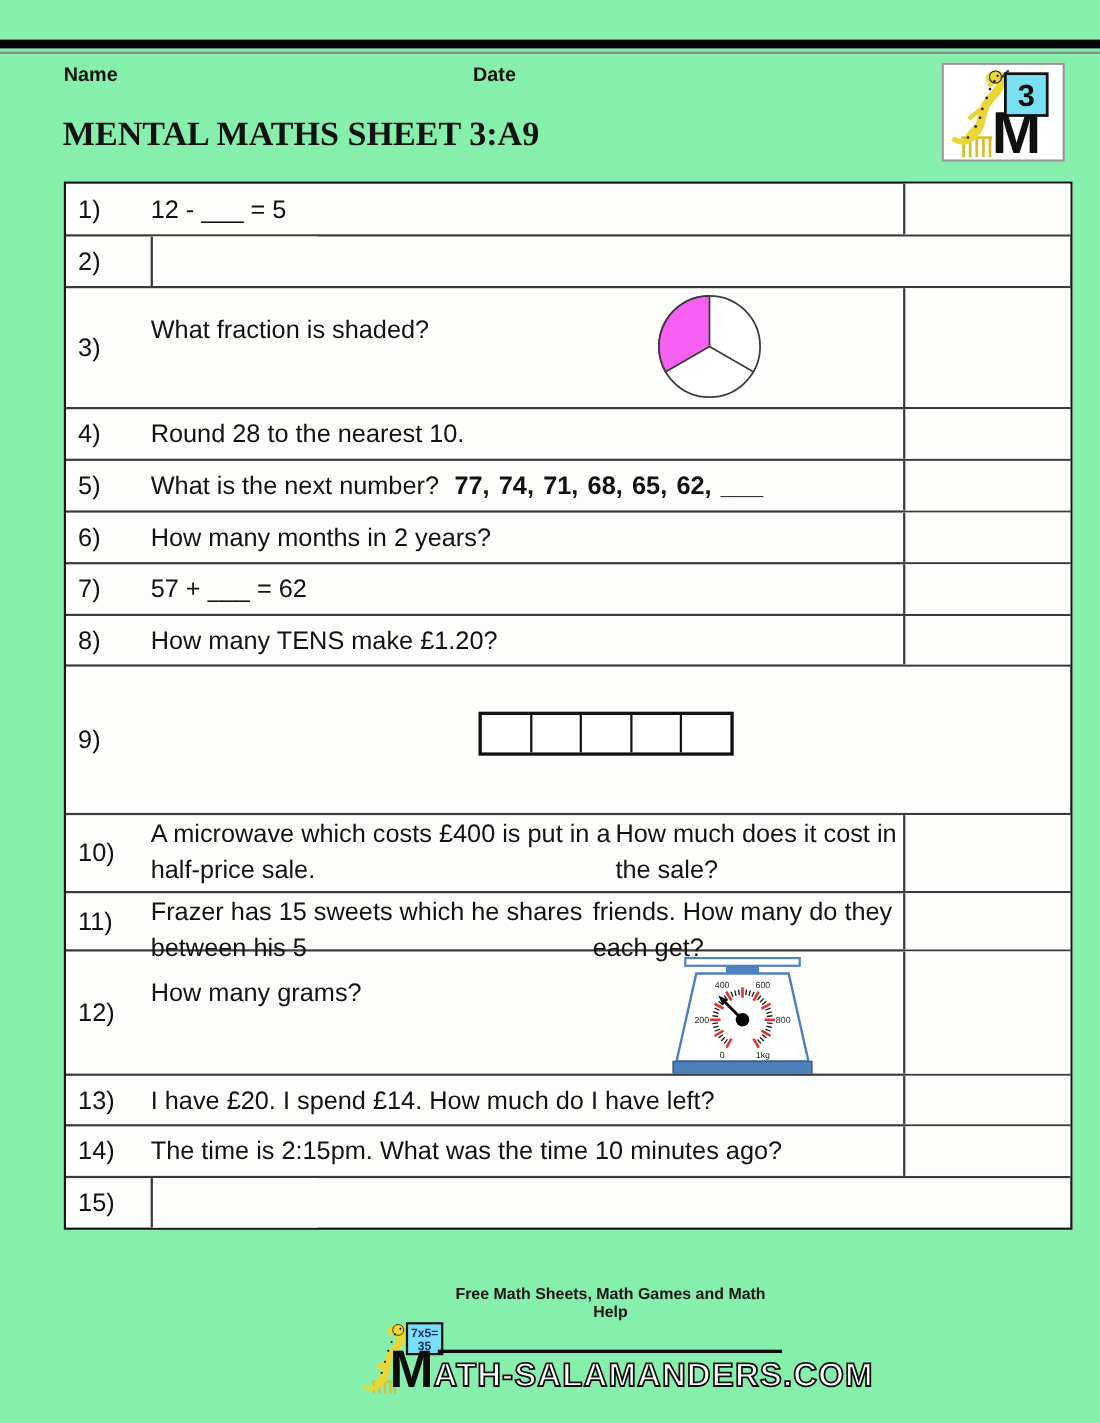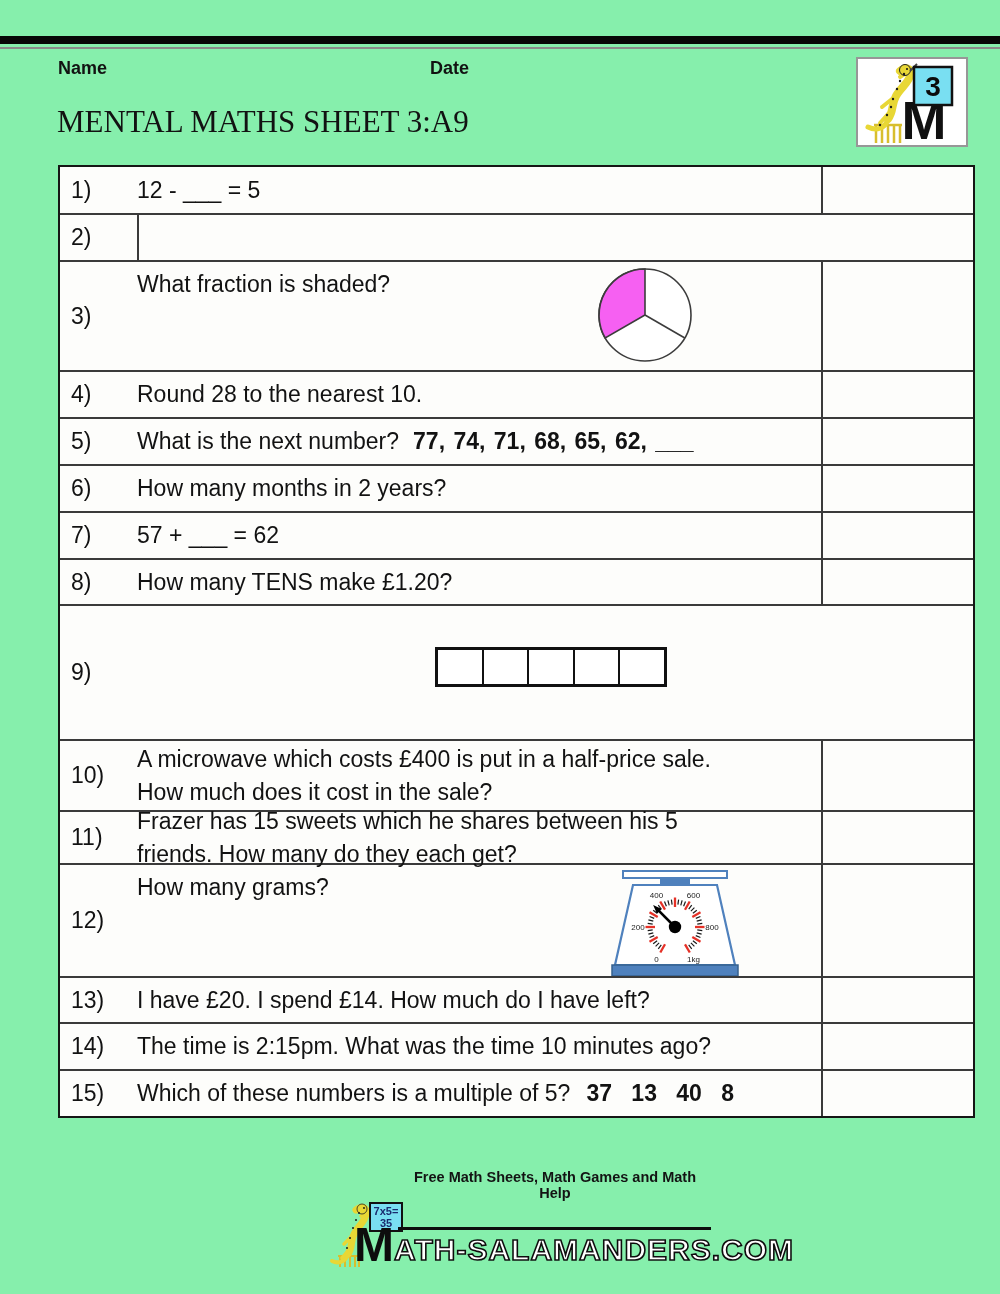--- a/index.html
+++ b/index.html
@@ -8,31 +8,31 @@
     background:#86efac;color:#121212;
     font-family:"Liberation Sans",sans-serif;overflow:hidden;
   }
   
   .bar-thick{position:absolute;left:0;top:36px;width:1000px;height:8px;background:#070707;}
   .bar-thin{position:absolute;left:0;top:47px;width:1000px;height:2px;background:#8b8b8b;}
   
   .name-label{position:absolute;left:58px;top:58px;font-size:18px;font-weight:600;}
   .date-label{position:absolute;left:410px;top:58px;font-size:18px;font-weight:600;margin-left:20px;}
   .title{position:absolute;left:57px;top:104px;font-family:"Liberation Serif",serif;
-    font-size:31px;font-weight:400;letter-spacing:0px;}
+    font-size:31px;font-weight:700;letter-spacing:0px;}
   .badge{position:absolute;left:856px;top:57px;width:112px;height:90px;background:#ffffff;
     border:2px solid #979797;box-sizing:border-box;}
   
   .qtable{position:absolute;left:58px;top:165px;width:913px;border:2px solid #161616;background:#fdfdfb;}
   .row{display:flex;border-top:2px solid #3a3a3a;box-sizing:border-box;align-items:stretch;}
   .row:first-child{border-top:none;}
   .num{width:77px;box-sizing:border-box;padding-left:11px;font-size:23px;display:flex;align-items:center;flex:none;}
   .q{flex:1;position:relative;font-size:23px;display:flex;align-items:center;min-width:0;}
-  .q.top{align-items:flex-start;padding-top:9px;}
-  .q.twolines{flex-direction:column;align-items:flex-start;justify-content:center;line-height:33px;}
+  .q.top{align-items:flex-start;padding-top:24px;}
+  .q.twolines{align-items:flex-start;line-height:33px;}
   .ans{width:152px;flex:none;border-left:2px solid #3a3a3a;box-sizing:border-box;background:#fdfdfb;}
   .q b{font-weight:700;}
   .b-gap{margin-left:14px;}
   .b-wide{margin-left:16px;word-spacing:13px;}
   .b-seq{word-spacing:2px;}
   
   .fr-n{font-size:15px;vertical-align:7px;font-weight:400;}
   .fr-s{font-size:20px;}
   .fr-d{font-size:15px;vertical-align:-1px;}
   
@@ -276,24 +276,20 @@
     <div class="row" style="height:47px">
       <div class="num">14)</div>
       <div class="q">
           <span>The time is 2:15pm. What was the time 10 minutes ago?</span>
         </div>
       <div class="ans"></div>
     </div>
 
     <div class="row" style="height:47px">
       <div class="num">15)</div>
-      <div class="q">
-        <span>Which of these numbers is a multiple of 5?</span>
-        <b class="b-wide">37 13 40 8</b>
-      </div>
       <div class="ans"></div>
     </div>
 
 
   </div>
 
   <svg class="foot-icon" width="84" height="68" viewBox="0 0 84 68">
     <g stroke="#d8be2e" stroke-width="2">
       <line x1="12" y1="56" x2="34" y2="56"></line>
       <line x1="14" y1="56" x2="14" y2="67"></line>

